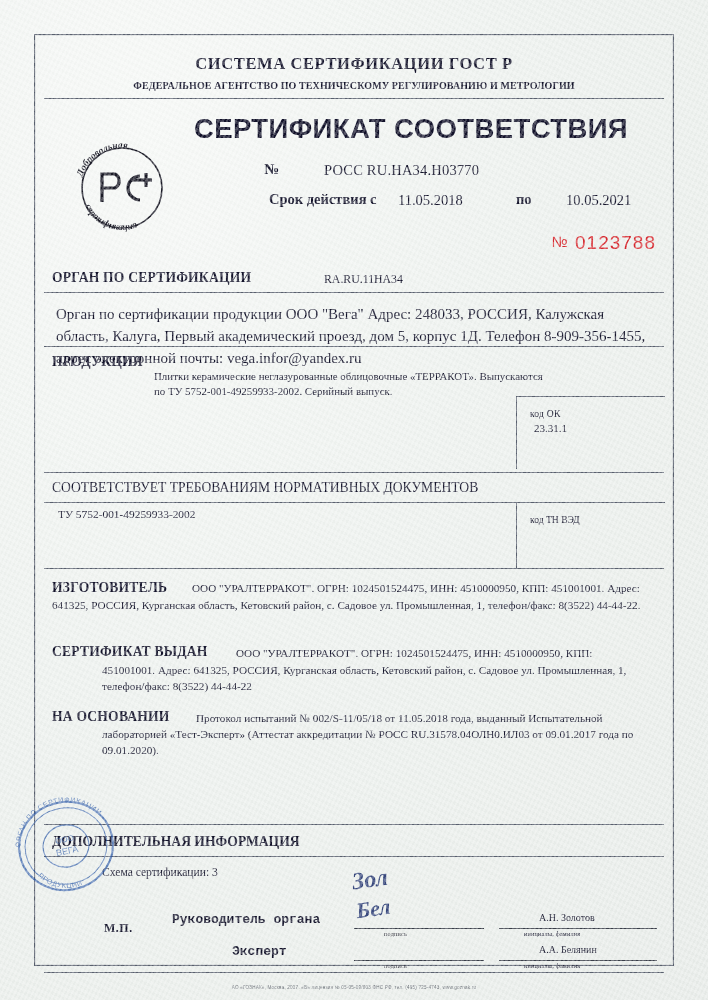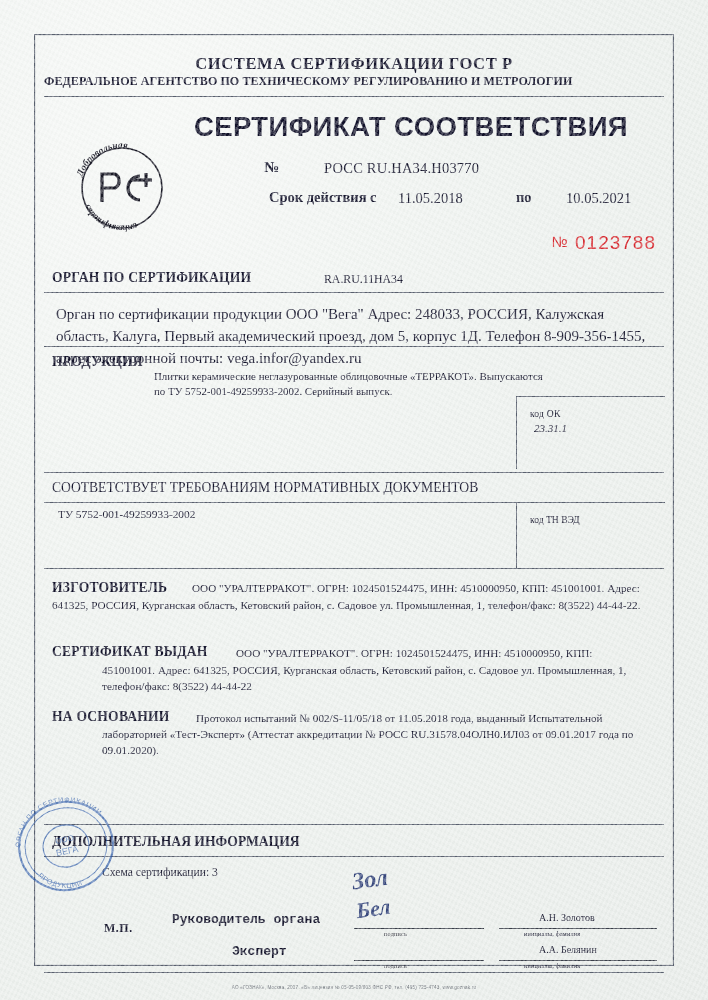--- a/index.html
+++ b/index.html
@@ -53,22 +53,24 @@
 
   
   .hdr1 {
     text-align: center;
     font-size: 16.5px;
     letter-spacing: .6px;
     font-weight: bold;
     margin-top: 10px;
   }
   .hdr2 {
-    font-size: 12px;
+    text-align: center;
+    font-size: 10px;
     font-weight: bold;
+    margin-top: 6px;
     letter-spacing: .1px;
   }
   .rule {
     height: 1px;
     background: #5b6270;
     margin: 7px 0 0 0;
   }
 
   .title {
     text-align: center;
@@ -146,21 +148,21 @@
   .prod { position:absolute; left:0; top:310px; width:620px; }
   .prod .lbl { position:absolute; left:8px; top:0; }
   .prod .val { position:absolute; left:110px; top:15px; width:390px; font-size:10.9px; line-height:1.42; }
 
   .codeok-box {
     position:absolute; left:472px; top:42px; width:148px; height:72px;
     border:1px solid #5b6270; border-right:none; border-bottom:none;
   }
   .codeok-wrap { position:absolute; left:0; top:310px; width:620px; height:120px; }
   .codeok-lbl { position:absolute; left:486px; top:54px; font-size:9.6px; letter-spacing:.2px; }
-  .codeok-val { position:absolute; left:490px; top:68px; font-size:11px;font-style:italic; }
+  .codeok-val { position:absolute; left:490px; top:68px; font-size:11px; }
 
   .sootv-line { position:absolute; left:0; top:428px; width:620px; }
   .sootv { position:absolute; left:8px; top:436px; font-weight:normal; font-size:13.6px; }
   .sootv-line2 { position:absolute; left:0; top:458px; width:620px; }
   .sootv-val { position:absolute; left:14px; top:464px; font-size:11.4px; }
 
   .tnved-box {
     position:absolute; left:472px; top:458px; width:148px; height:66px;
     border:1px solid #5b6270; border-right:none; border-bottom:none;
   }

